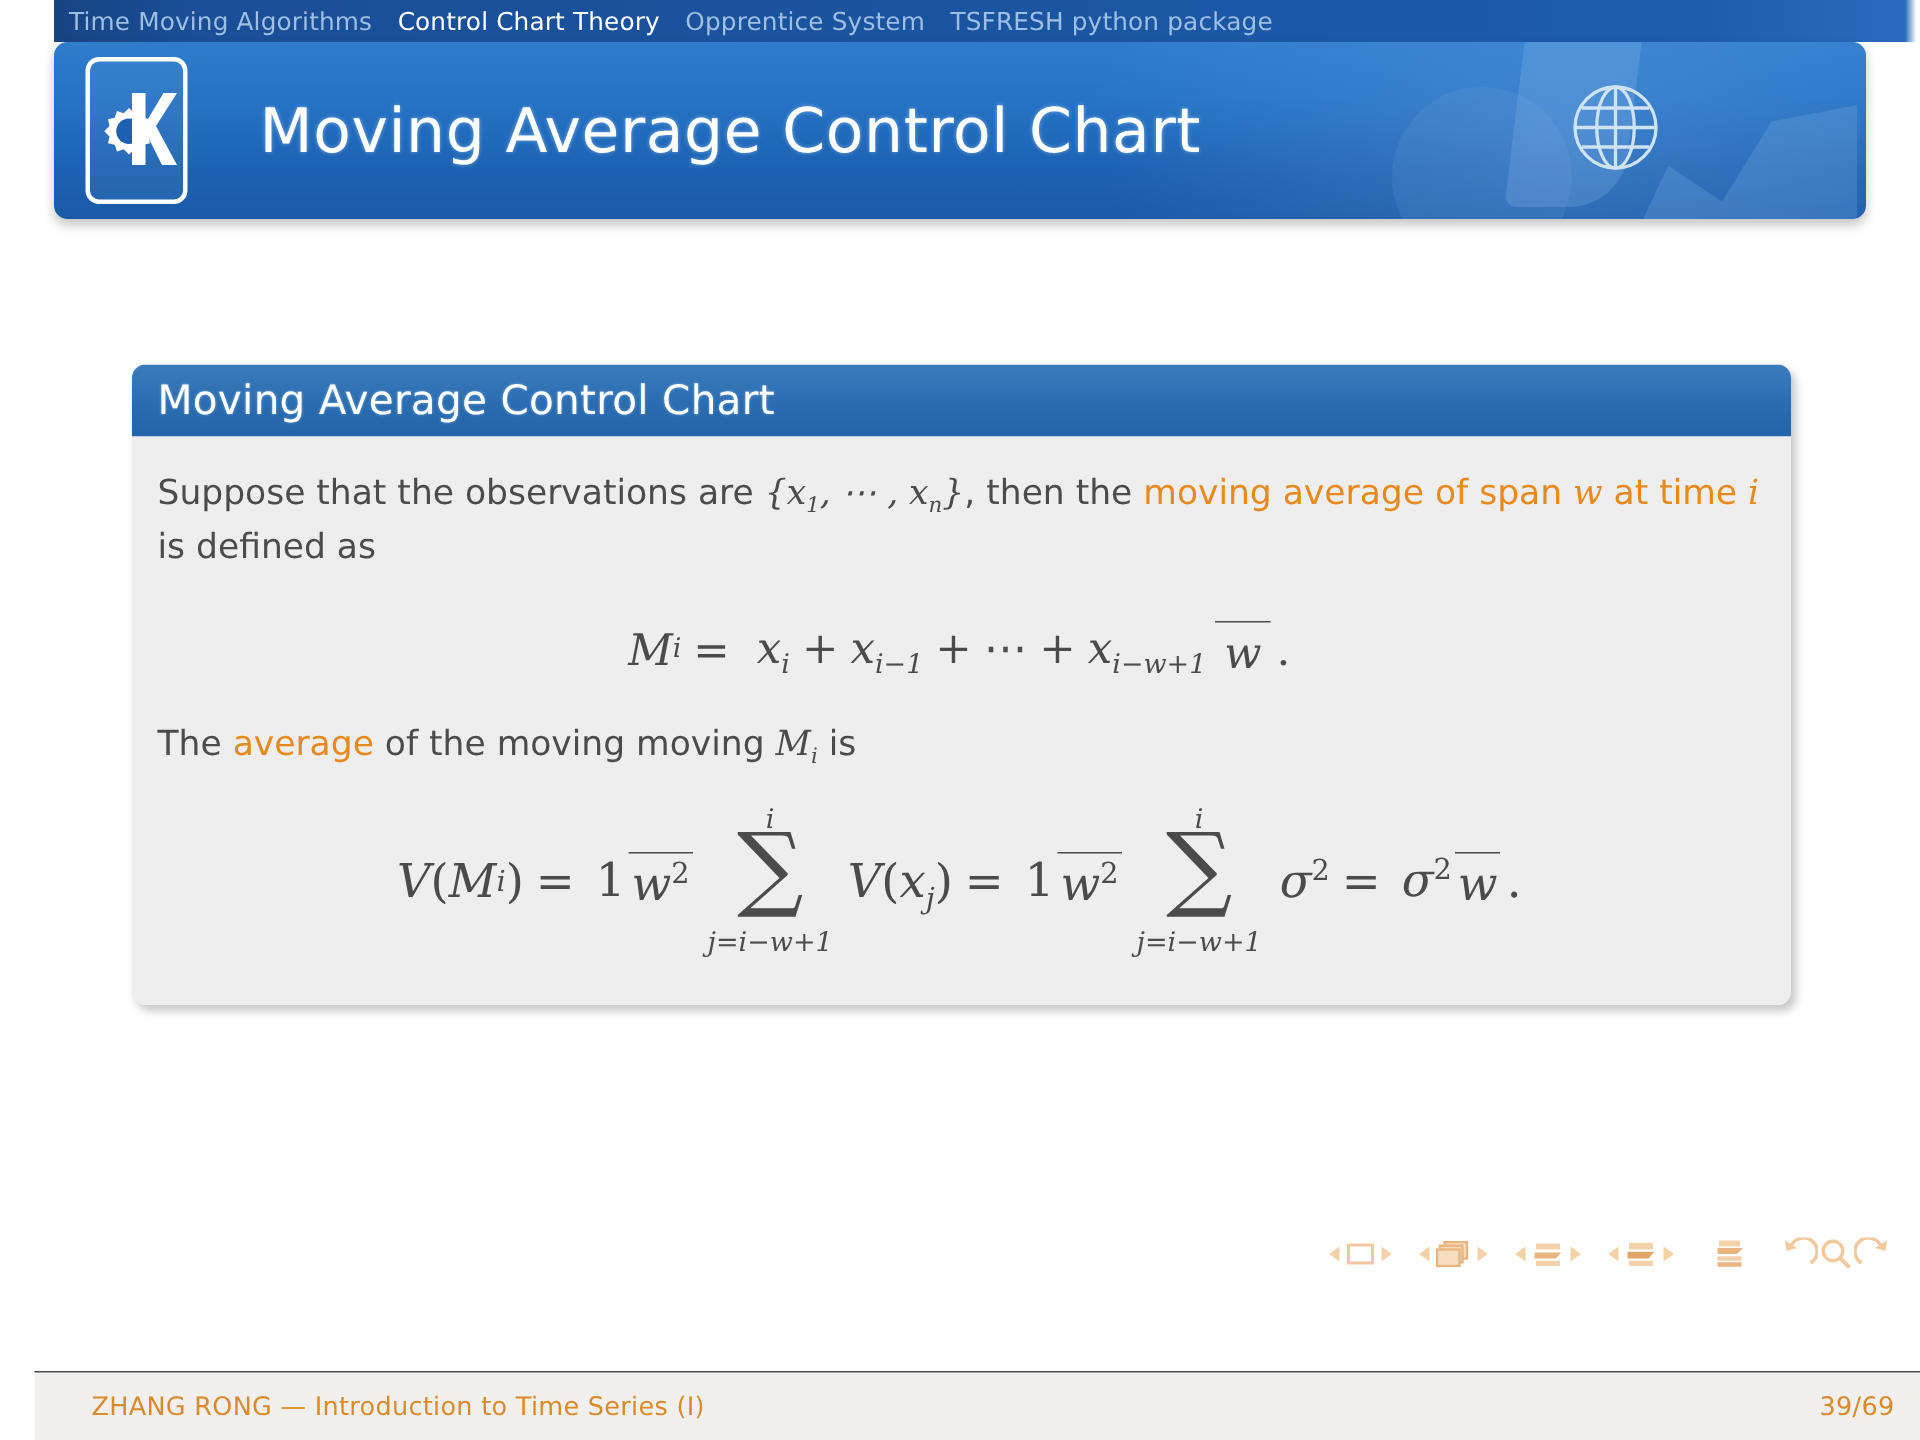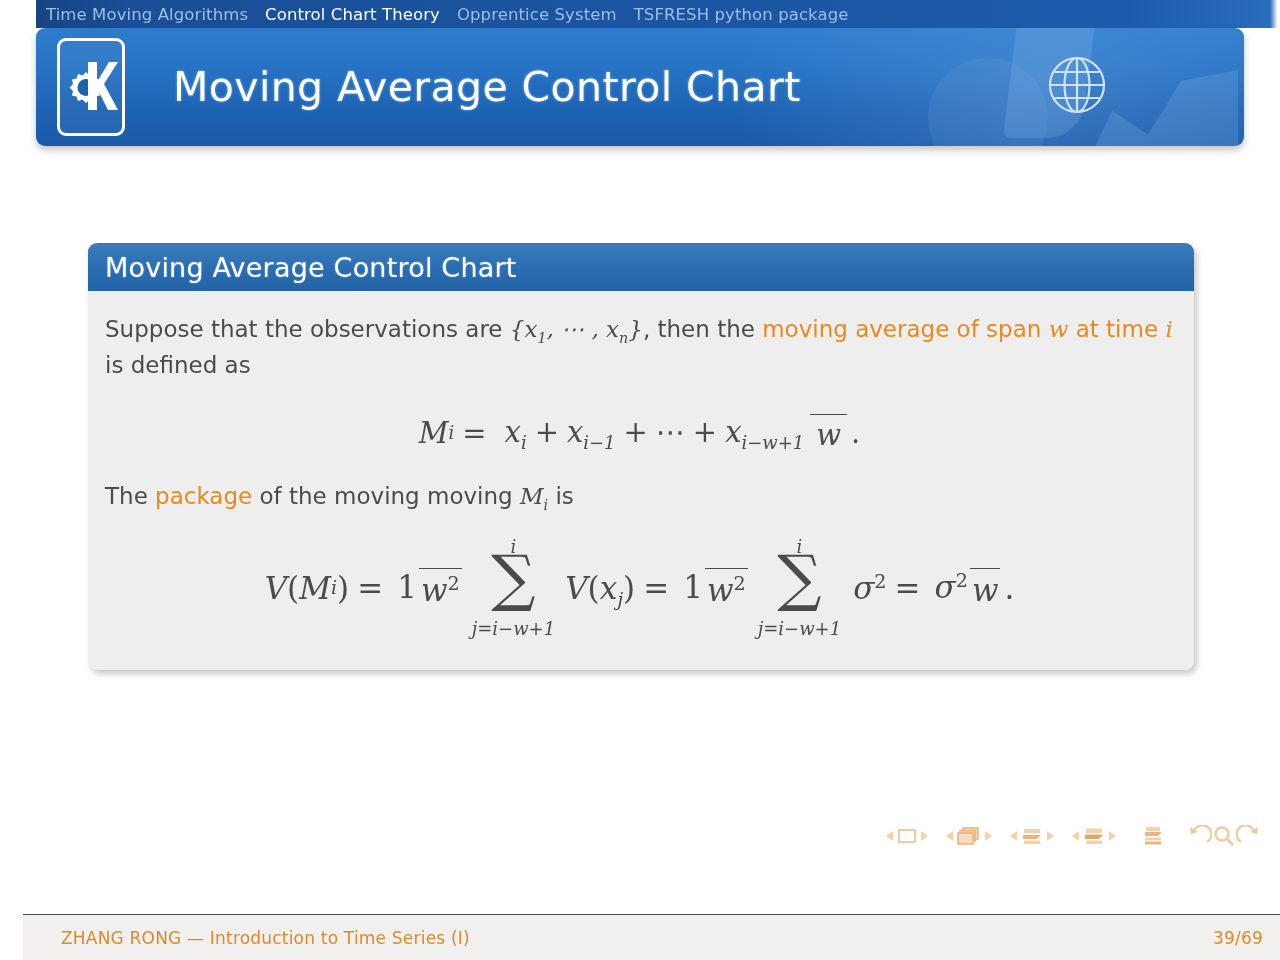--- a/index.html
+++ b/index.html
@@ -321,21 +321,21 @@
           <sub class="it">i</sub>
         <span class="op">=</span>
         <span class="frac">
           <span class="num"><span class="it">x</span><sub class="it">i</sub><span class="op">+</span><span class="it">x</span><sub class="it">i−1</sub><span class="op">+</span><span>⋯</span><span class="op">+</span><span class="it">x</span><sub class="it">i−w+1</sub></span>
           <span class="den it">w</span>
         </span>
         <span>.</span>
       </div>
 
       <div class="para" style="margin-top:26px;">
-        <span>The </span><span class="hl">package</span><span> of the moving moving </span><span class="mathit">M</span><sub class="mathit">i</sub><span> is</span>
+        <span>The </span><span class="hl">average</span><span> of the moving moving </span><span class="mathit">M</span><sub class="mathit">i</sub><span> is</span>
       </div>
 
       <div class="eq eq2">
         <span class="it">V</span>
           <span>(</span>
           <span class="it">M</span>
           <sub class="it">i</sub>
           <span>)</span>
         <span class="op">=</span>
 

